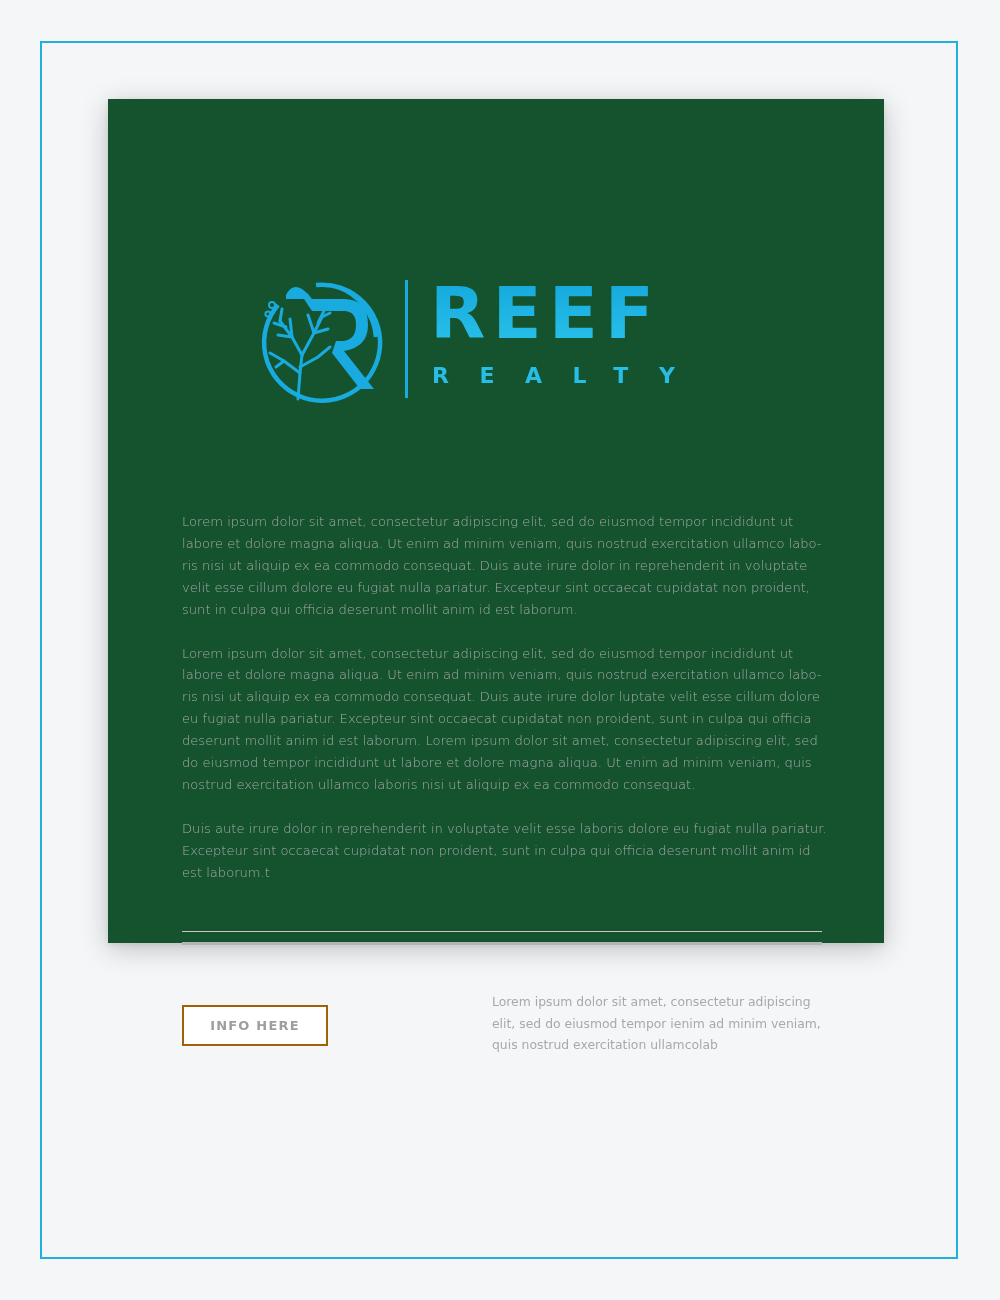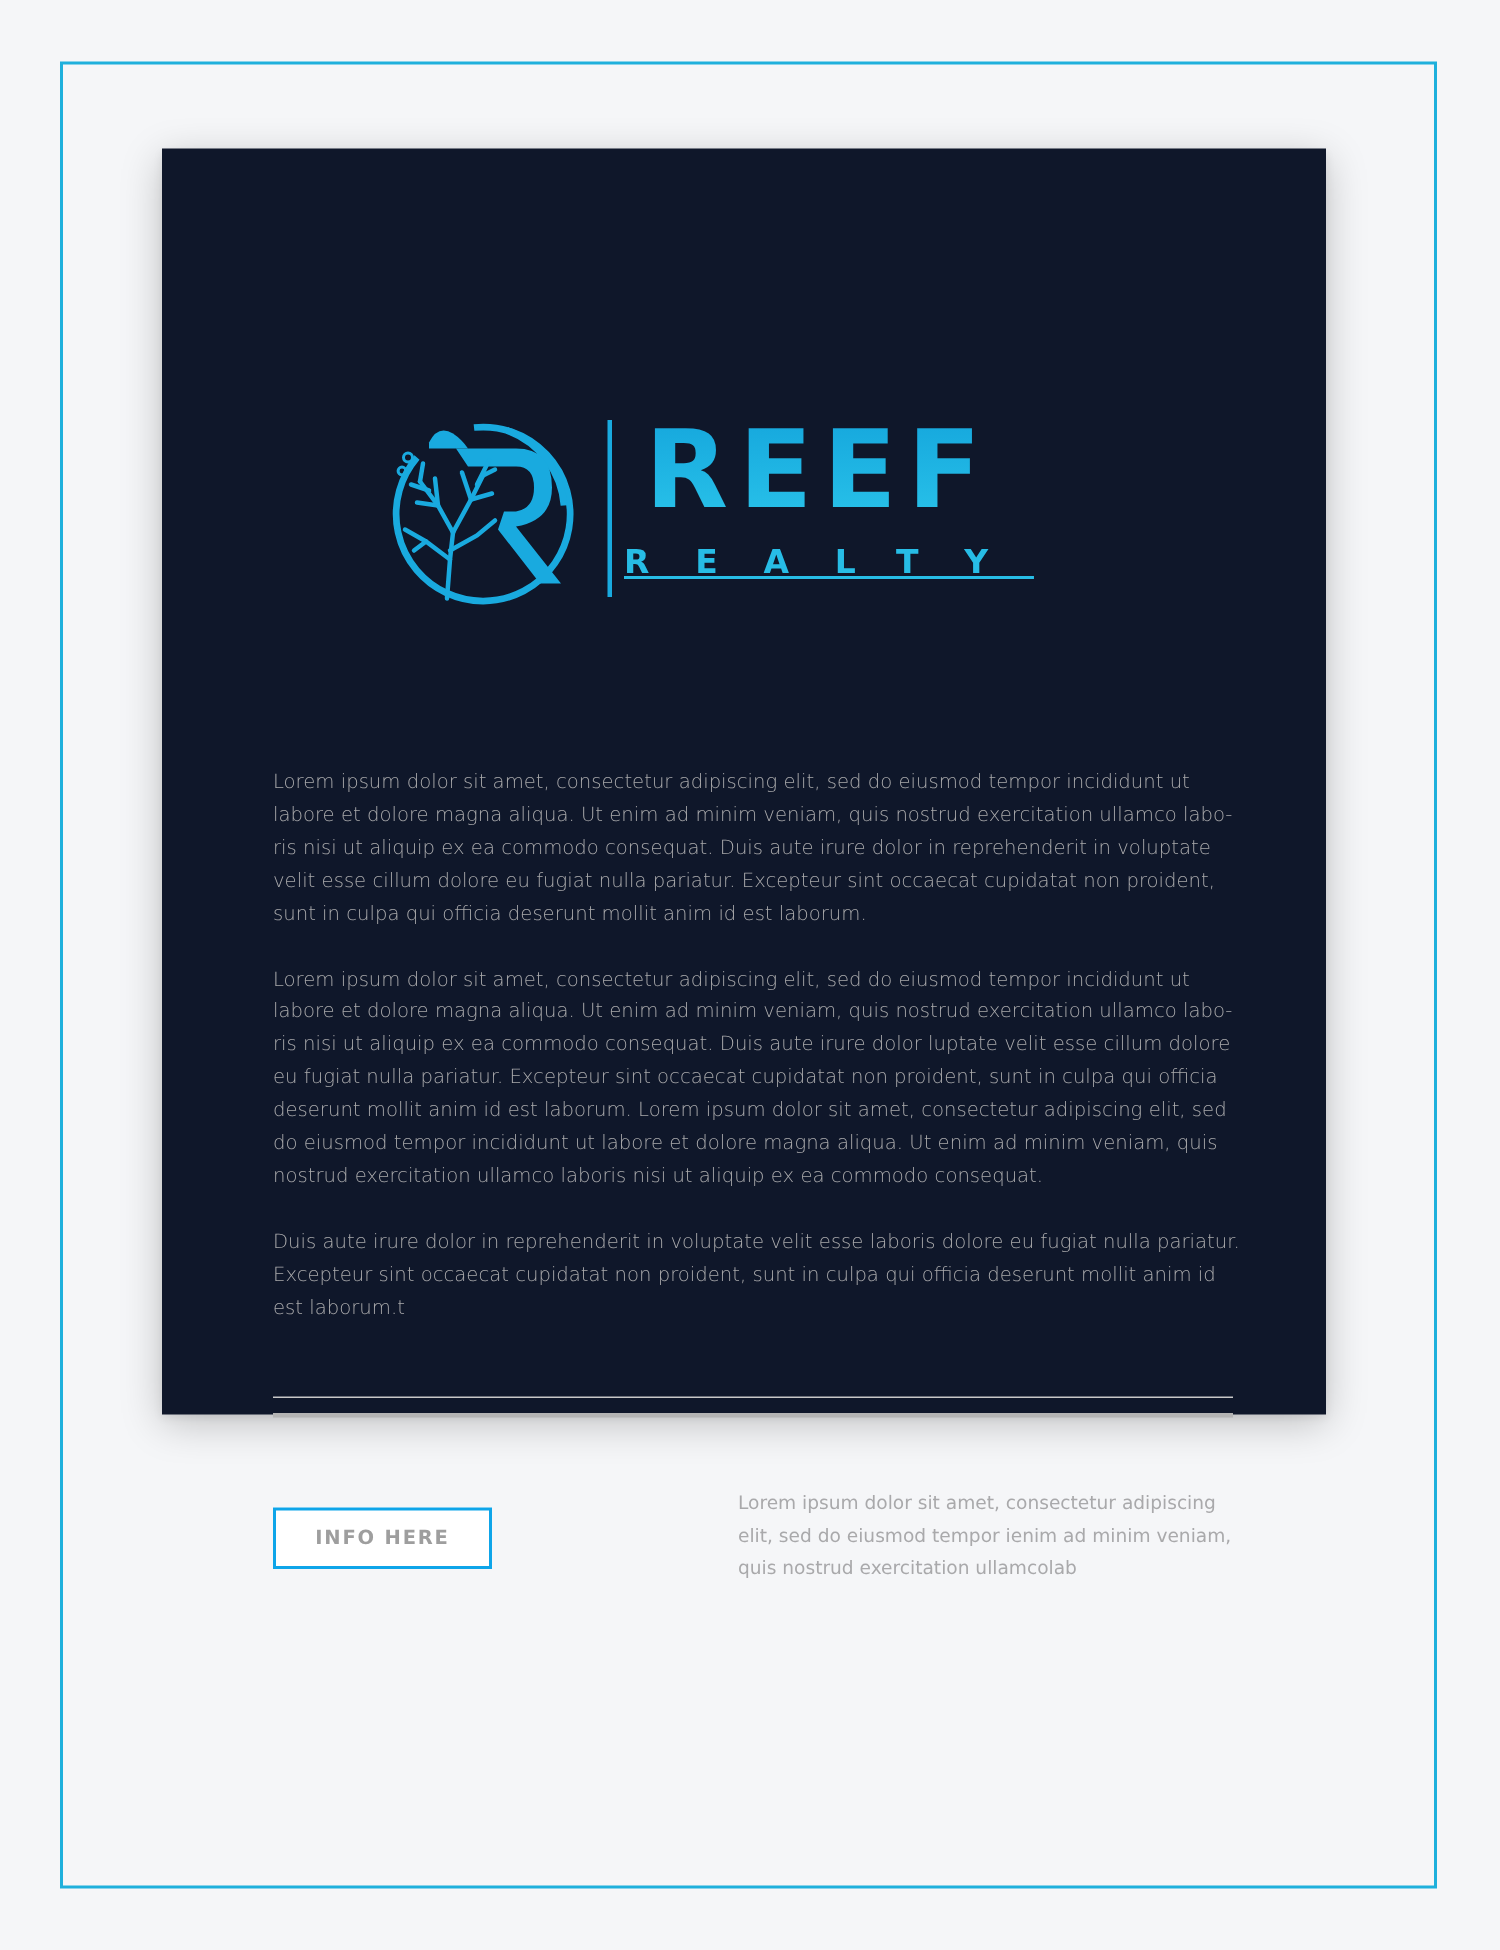--- a/index.html
+++ b/index.html
@@ -14,21 +14,21 @@
     position: absolute;
     left: 40px; top: 41px;
     width: 918px; height: 1218px;
     border: 2px solid #1fb0dc;
     box-sizing: border-box;
   }
   .page {
     position: absolute;
     left: 108px; top: 99px;
     width: 776px; height: 844px;
-    background: #0f172a;
+    background: #14532d;
     box-shadow: 0 6px 26px rgba(0,0,0,0.22), 0 2px 6px rgba(0,0,0,0.08);
   }
   .logo {
     position: absolute;
     left: 148px; top: 178px;
     width: 460px; height: 126px;
   }
   .logo-mark {
     position: absolute; left: 0; top: 0;
     width: 130px; height: 130px;
@@ -47,28 +47,27 @@
     font-size: 72px;
     letter-spacing: 7px;
     line-height: 80px;
     background: linear-gradient(180deg, #14a5dc 0%, #2ac4ea 100%);
     -webkit-background-clip: text;
     background-clip: text;
     color: transparent;
   }
   .logo-sub {
     position: absolute;
-    left: 160px; top: 86px;
+    left: 176px; top: 86px;
     font-family: "DejaVu Sans", sans-serif;
     font-weight: bold;
     font-size: 22px;
     letter-spacing: 30.5px;
     line-height: 26px;
     color: #27bde6;
-    text-decoration: underline;
   }
   .body-text {
     position: absolute;
     left: 74px; top: 412px;
     width: 650px;
     color: #a9a9ab;
     font-family: "DejaVu Sans", sans-serif;
     font-size: 13.1px;
     line-height: 21.9px;
     font-weight: 300;
@@ -84,21 +83,21 @@
     position: absolute;
     left: 74px; top: 843px;
     width: 640px; height: 3px;
     background: #b4b4b4;
   }
   .info-btn {
     position: absolute;
     left: 74px; top: 906px;
     width: 146px; height: 41px;
     box-sizing: border-box;
-    border: 2px solid #0ea5e9;
+    border: 2px solid #a16207;
     background: #fff;
     color: #9e9e9e;
     font-family: "DejaVu Sans", sans-serif;
     font-weight: bold;
     font-size: 13px;
     letter-spacing: 1.2px;
     display: flex; align-items: center; justify-content: center;
     cursor: pointer;
   }
   .footer-text {

